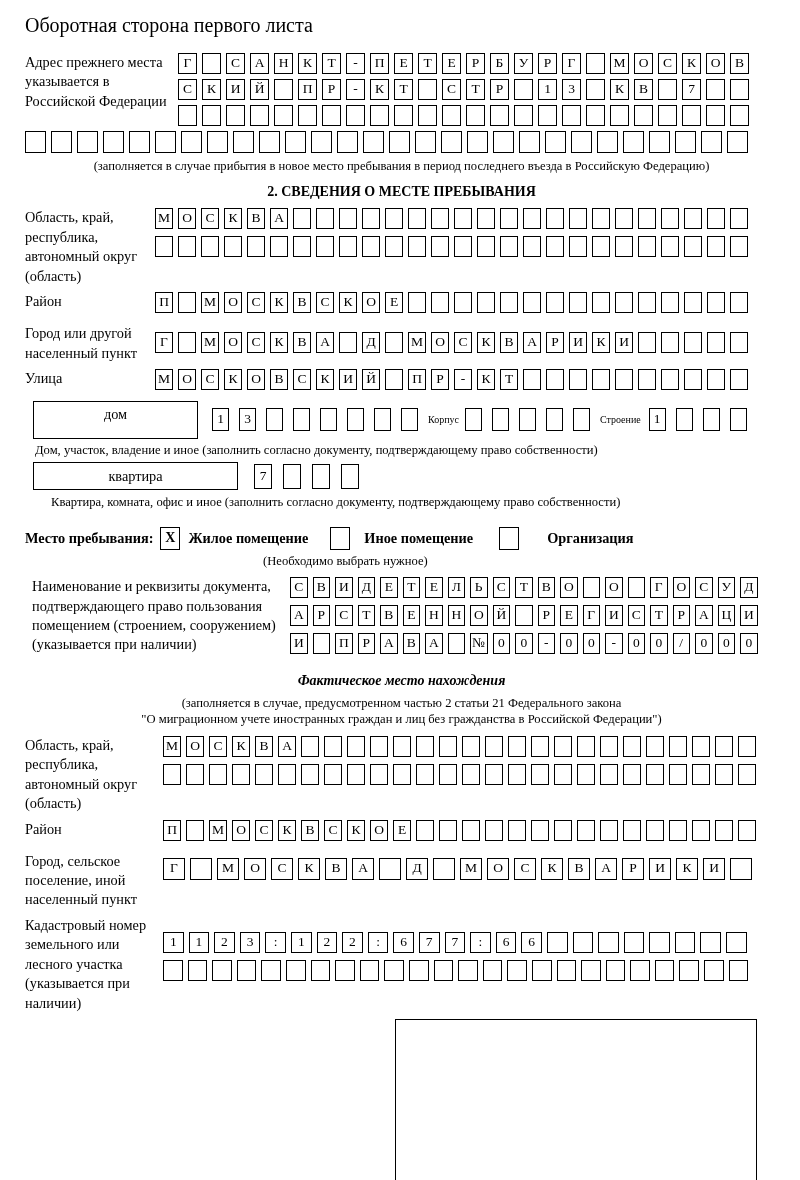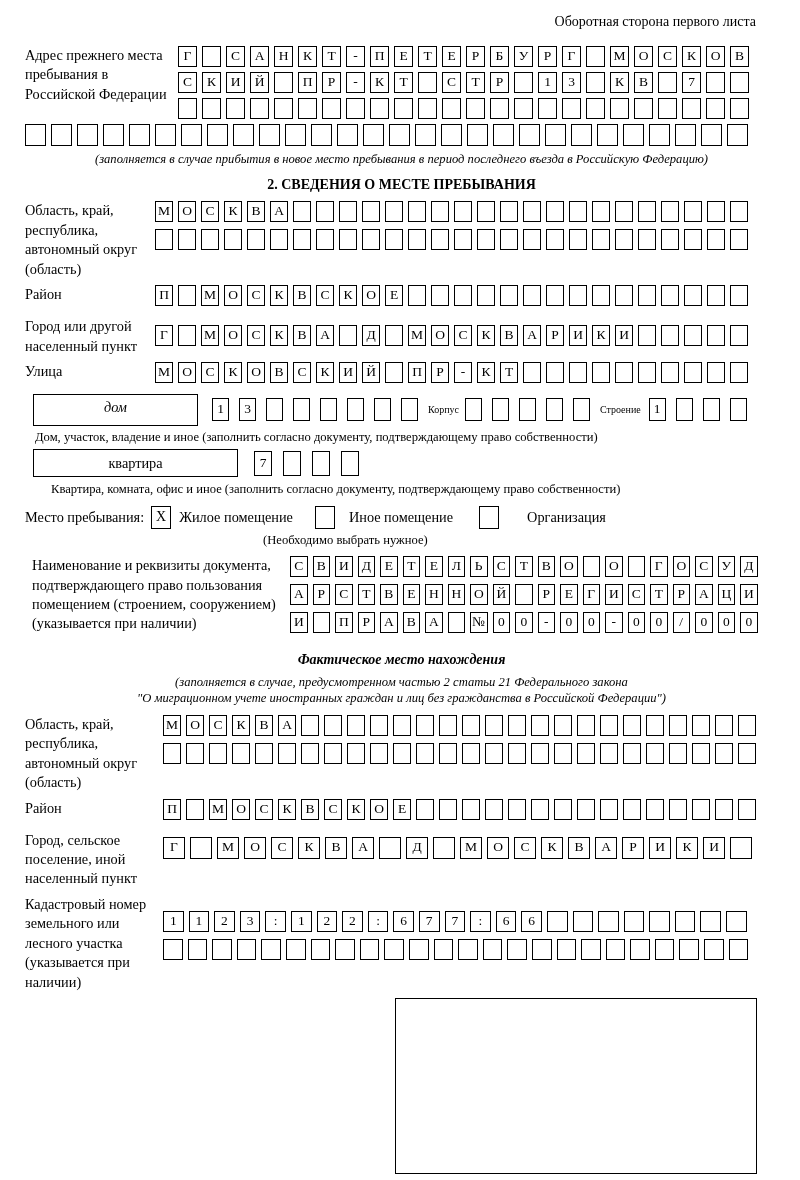--- a/index.html
+++ b/index.html
@@ -1,61 +1,61 @@
 <!DOCTYPE html>
 <html><head>
 <meta charset="utf-8">
 <style>
   html,body{margin:0;padding:0;background:#fff;color:#000;}
   body{font-family:"Liberation Serif",serif;}
   .page{width:800px;min-height:1180px;box-sizing:border-box;padding:14px 22px 10px 25px;position:relative;background:#fff;}
-  .header-note{text-align:right;font-size:14px;padding-right:22px;margin-bottom:16px;}
+  .header-note{font-size:20px;padding-right:22px;margin-bottom:16px;}
   .frow{display:flex;align-items:flex-start;}
   .label{font-size:14.3px;line-height:1.36;}
   .b1 .label{flex:0 0 153px;width:153px;}
   .s2 .label{flex:0 0 130px;width:130px;}
   .s3 .label{flex:0 0 138px;width:138px;}
   .doc .label{flex:0 0 258px;width:258px;margin-left:7px;}
   .grids{flex:1;}
   .grid{display:flex;margin-bottom:5px;}
   .cell{box-sizing:border-box;border:1.6px solid #000;background:#fff;text-align:center;
         font-size:13.5px;line-height:18px;height:21px;flex:0 0 auto;overflow:hidden;}
   .g24 .cell{width:19px;margin-right:5px;}
   .gfull .cell{width:21px;height:22px;margin-right:5px;}
   .g26 .cell{width:18px;margin-right:5px;}
   .g21 .cell{width:17.5px;margin-right:5px;}
   .g22w .cell{width:22px;height:22px;margin-right:5px;}
   .g23 .cell{width:20.6px;margin-right:5px;}
   .g24c .cell{width:19.6px;margin-right:5px;}
   .ghouse .cell{width:17px;height:23px;margin-right:10px;line-height:20px;}
   .gapt .cell{width:18px;height:25px;margin-right:11px;line-height:22px;}
   .caption{font-size:12.6px;line-height:1.3;}
-  .center{text-align:center;font-style:italic;}
+  .center{text-align:center;}
   .sect-title{font-size:14px;font-weight:bold;text-align:center;margin:10px 0 8px 0;}
   .namebox{box-sizing:border-box;border:1.6px solid #000;text-align:center;font-size:14.3px;line-height:24px;}
-  .house-box{width:165px;height:32px;font-style:italic;}
+  .house-box{width:165px;height:38px;}
   .apt-box{width:205px;height:28px;line-height:26px;}
   .inline-lbl{font-size:10px;line-height:26px;white-space:nowrap;}
-  .chkrow{display:flex;align-items:center;font-size:14.3px;margin-top:8px;}
+  .chkrow{display:flex;align-items:center;font-size:14.3px;margin-top:16px;font-weight:bold;}
   .chk{box-sizing:border-box;border:1.6px solid #000;width:20px;height:23px;text-align:center;
        font-size:14px;line-height:20px;flex:0 0 auto;}
   .stamp-box{margin-left:370px;width:362px;height:176px;border:1.9px solid #000;box-sizing:border-box;margin-top:6px;}
   .stamp-note{margin-left:352px;width:392px;text-align:center;font-size:13.4px;line-height:1.32;margin-top:3px;}
   .mb6{margin-bottom:6px;}
 </style>
 </head>
 <body>
 
 <div class="page">
 
   <div class="header-note">Оборотная сторона первого листа</div>
 
   <section>
     <div class="frow b1">
-      <div class="label">Адрес прежнего места пребывания в Российской Федерации</div>
+      <div class="label">Адрес прежнего места указывается в Российской Федерации</div>
       <div class="grids">
         <div class="grid g24">
             <div class="cell">Г</div>
             <div class="cell"></div>
             <div class="cell">С</div>
             <div class="cell">А</div>
             <div class="cell">Н</div>
             <div class="cell">К</div>
             <div class="cell">Т</div>
             <div class="cell">-</div>

